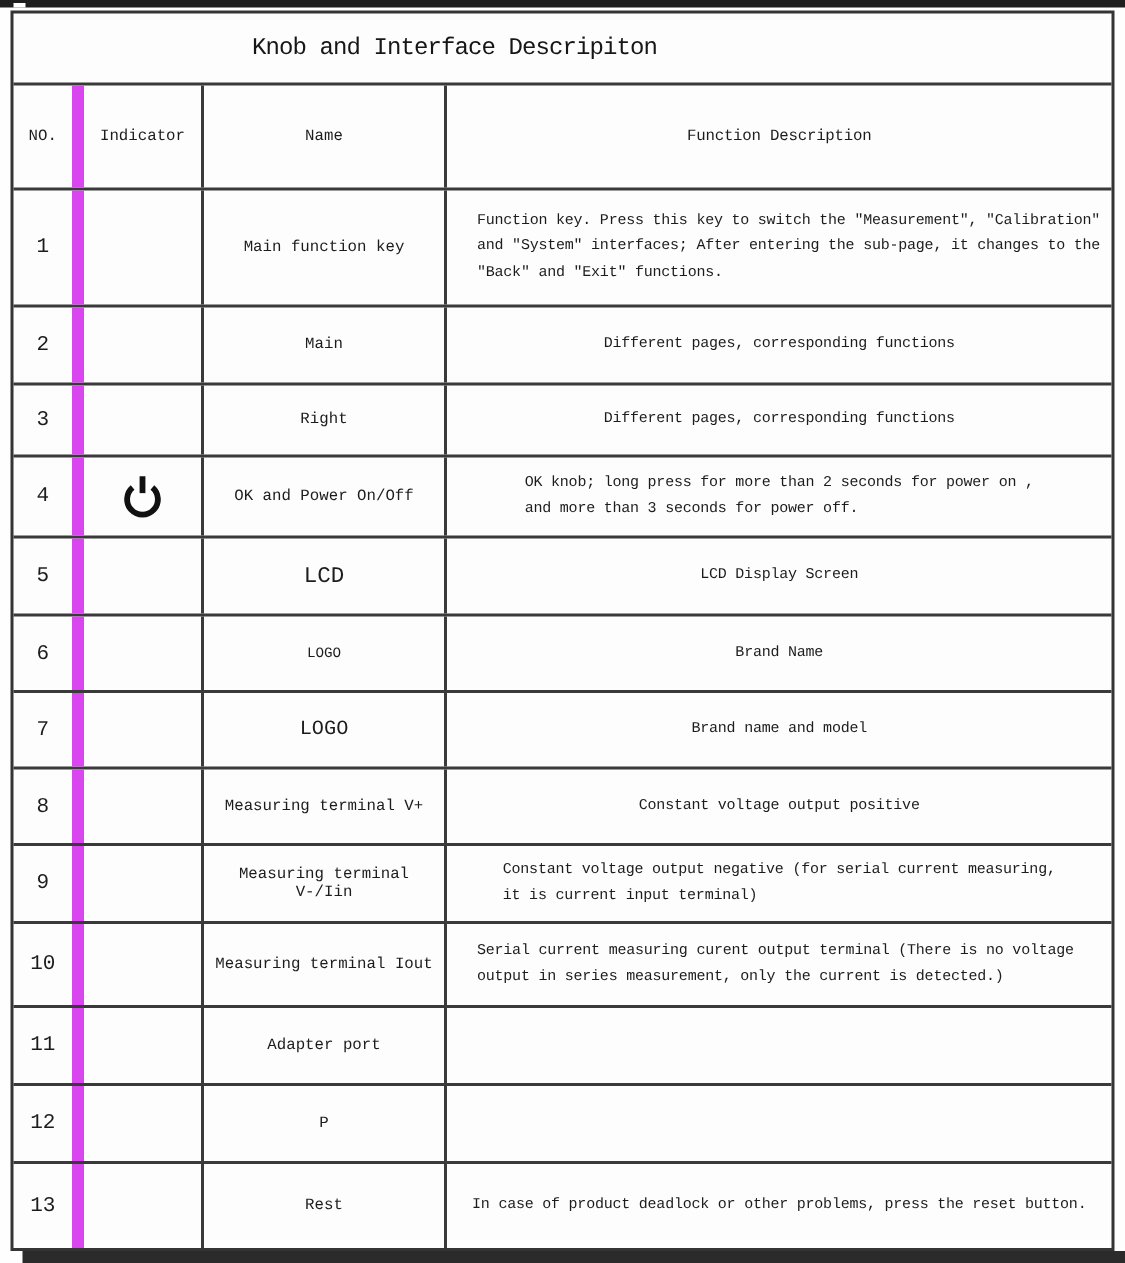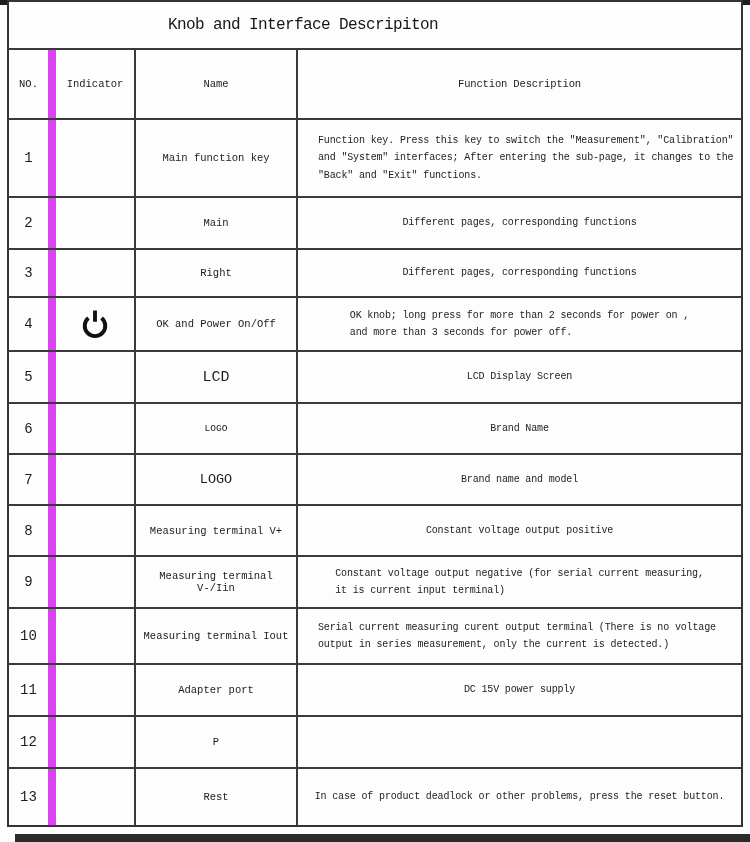--- a/index.html
+++ b/index.html
@@ -7,21 +7,21 @@
   .stage {
     position:relative; width:750px; height:842px; background:#fefefe;
     font-family:"Liberation Mono","DejaVu Sans Mono",monospace; color:#1c1c1c;
     overflow:hidden;
   }
   .top-bar { position:absolute; left:0; top:0; width:750px; height:5px; background:#1e1e1e; }
   .top-bar .notch { position:absolute; left:9px; top:2px; width:8px; height:3px; background:#ffffff; }
   .bottom-bar { position:absolute; left:15px; top:834px; width:735px; height:8px; background:#2b2b2b; }
 
   .desc-table {
-    position:absolute; left:7px; top:0; width:736px;
+    position:absolute; left:7px; top:7px; width:736px;
     border:2px solid #343434; background:#fdfdfd;
   }
   .row { display:flex; border-bottom:2px solid #3a3a3a; align-items:stretch; }
   .row:last-child { border-bottom:none; }
 
   .title-row { height:48px; align-items:center; justify-content:center; }
   .title {
     font-size:16px; letter-spacing:-0.6px; transform:translateX(-72px);
     white-space:nowrap; color:#161616;
   }
@@ -151,21 +151,20 @@
       <div class="cell c-ind"></div>
       <div class="cell c-name">Measuring terminal Iout</div>
       <div class="cell c-desc desc-left">Serial current measuring curent output terminal (There is no voltage
 output in series measurement, only the current is detected.)</div>
     </div>
 
     <div class="row r11">
       <div class="cell c-no">11</div>
       <div class="cell c-ind"></div>
       <div class="cell c-name">Adapter port</div>
-      <div class="cell c-desc">DC 15V power supply</div>
     </div>
 
     <div class="row r12">
       <div class="cell c-no">12</div>
       <div class="cell c-ind"></div>
       <div class="cell c-name">P</div>
       <div class="cell c-desc"></div>
     </div>
 
     <div class="row r13">

